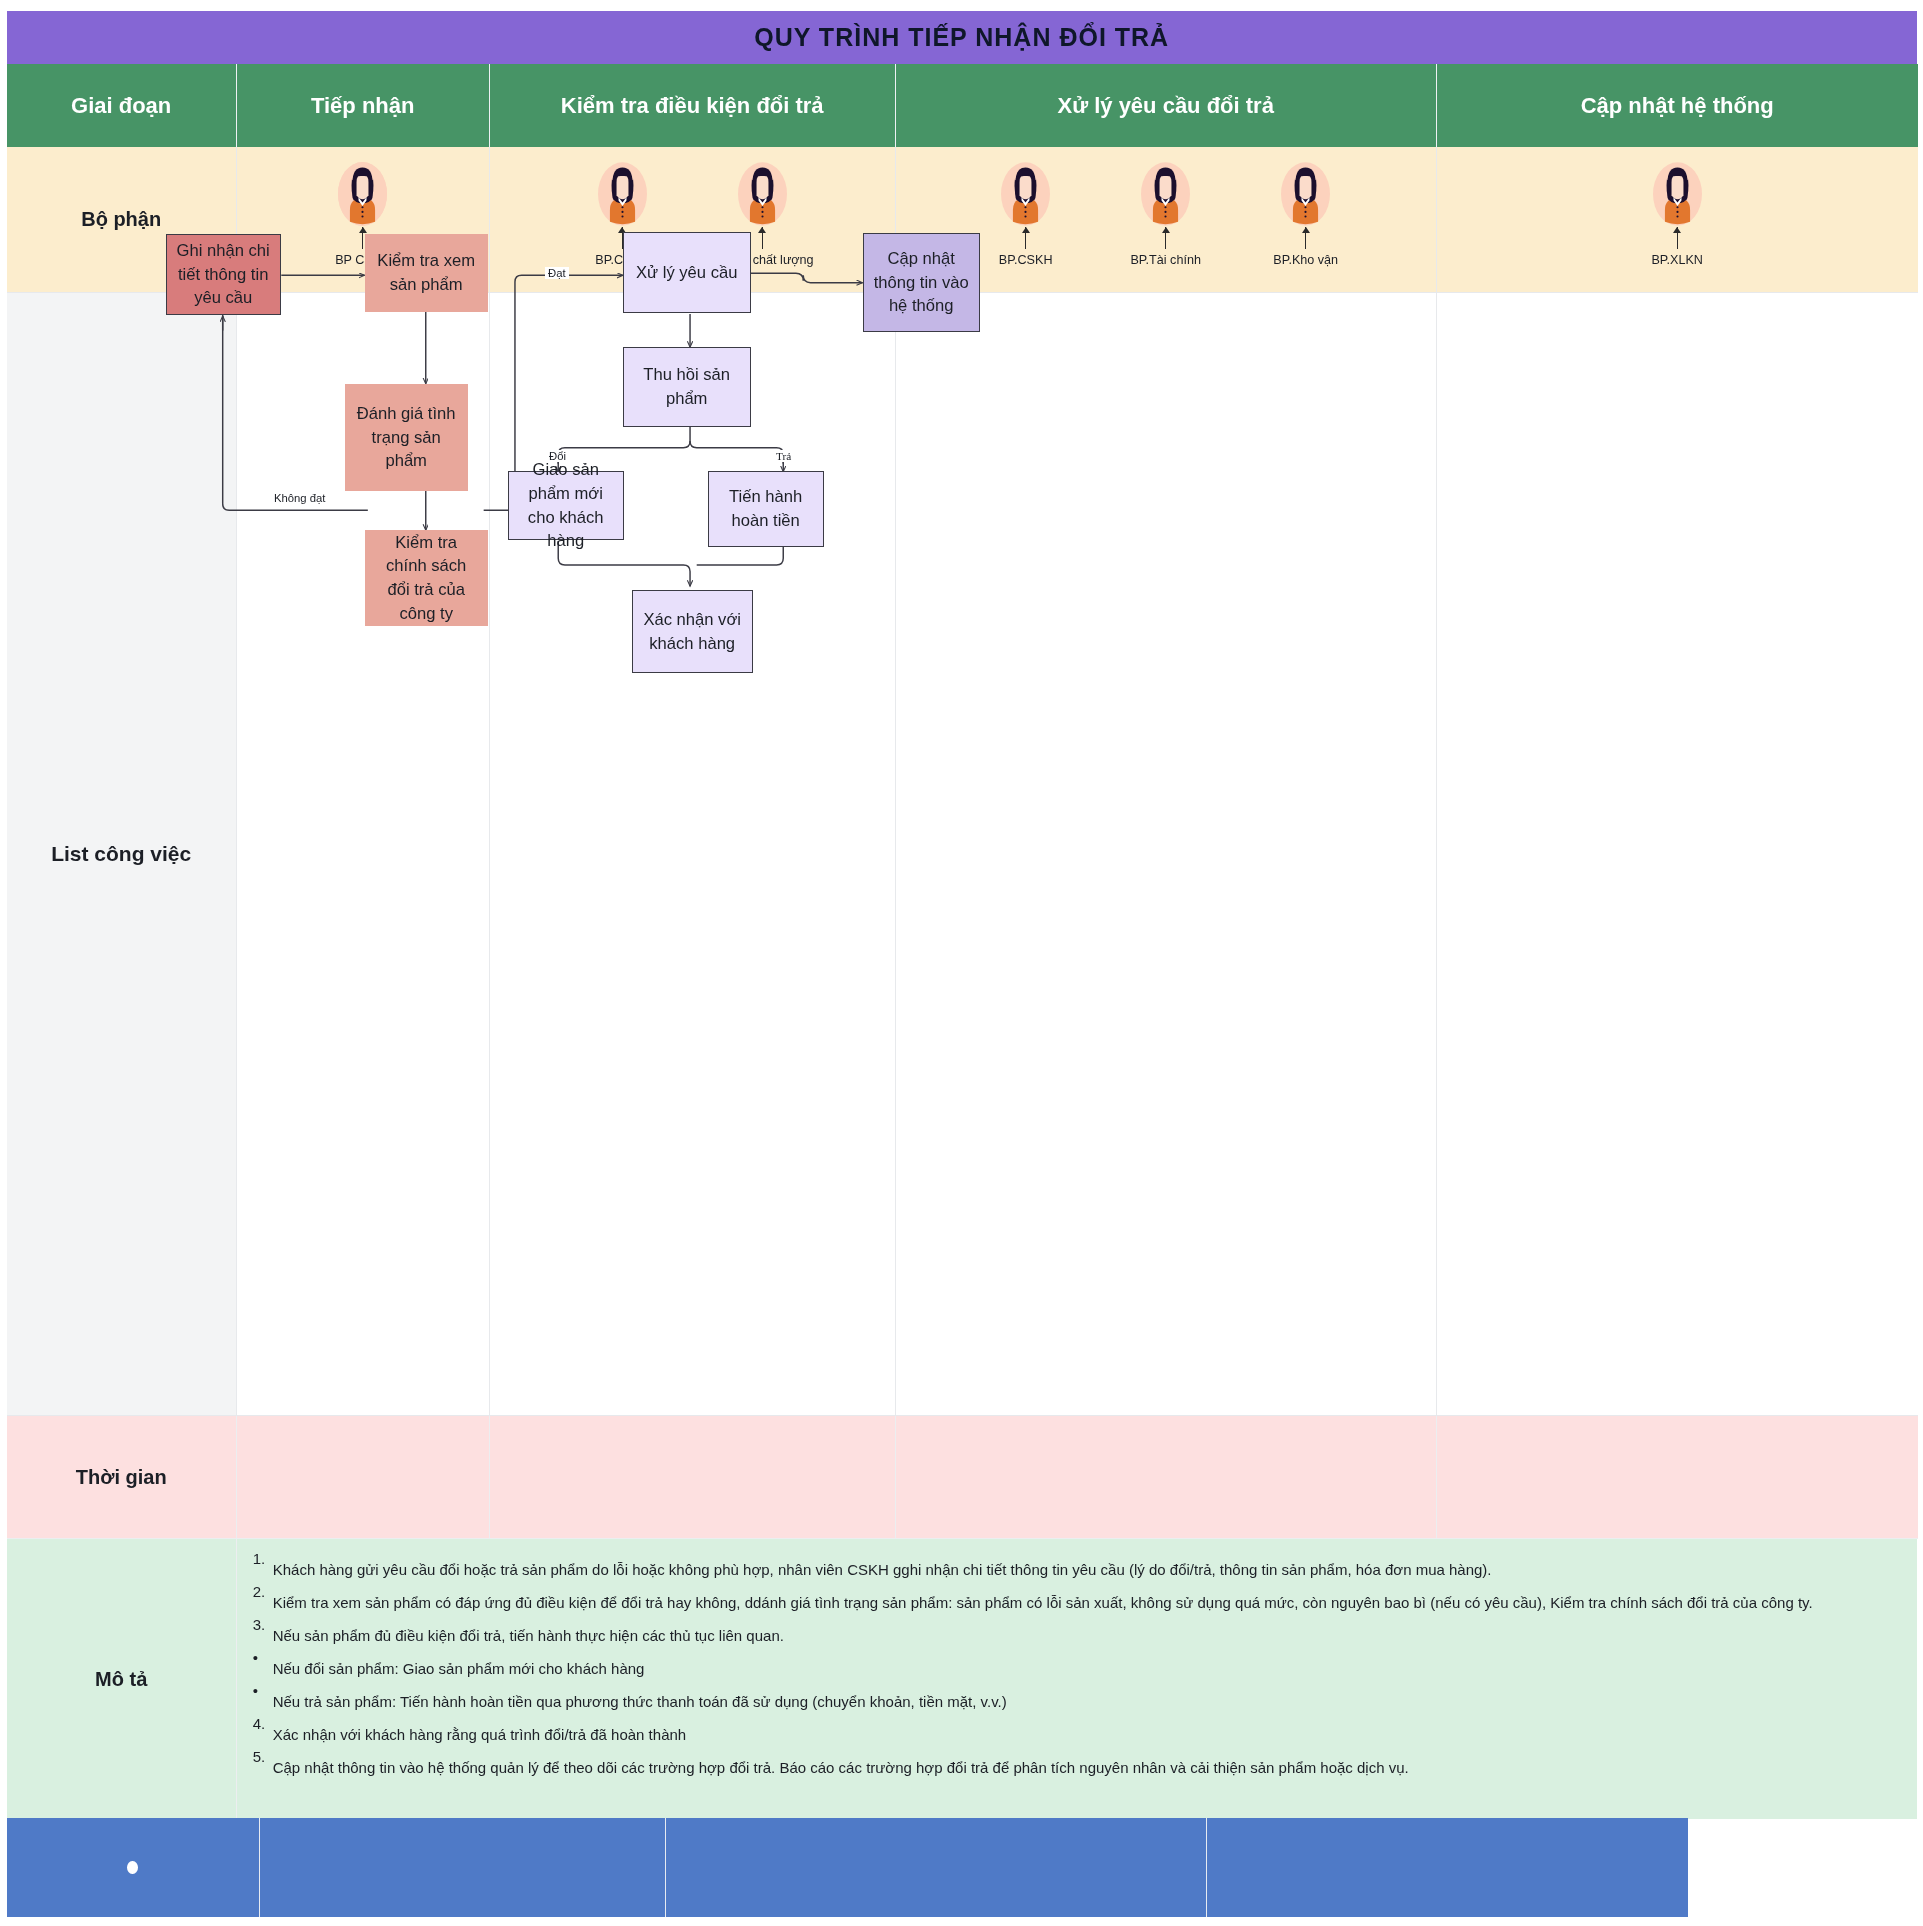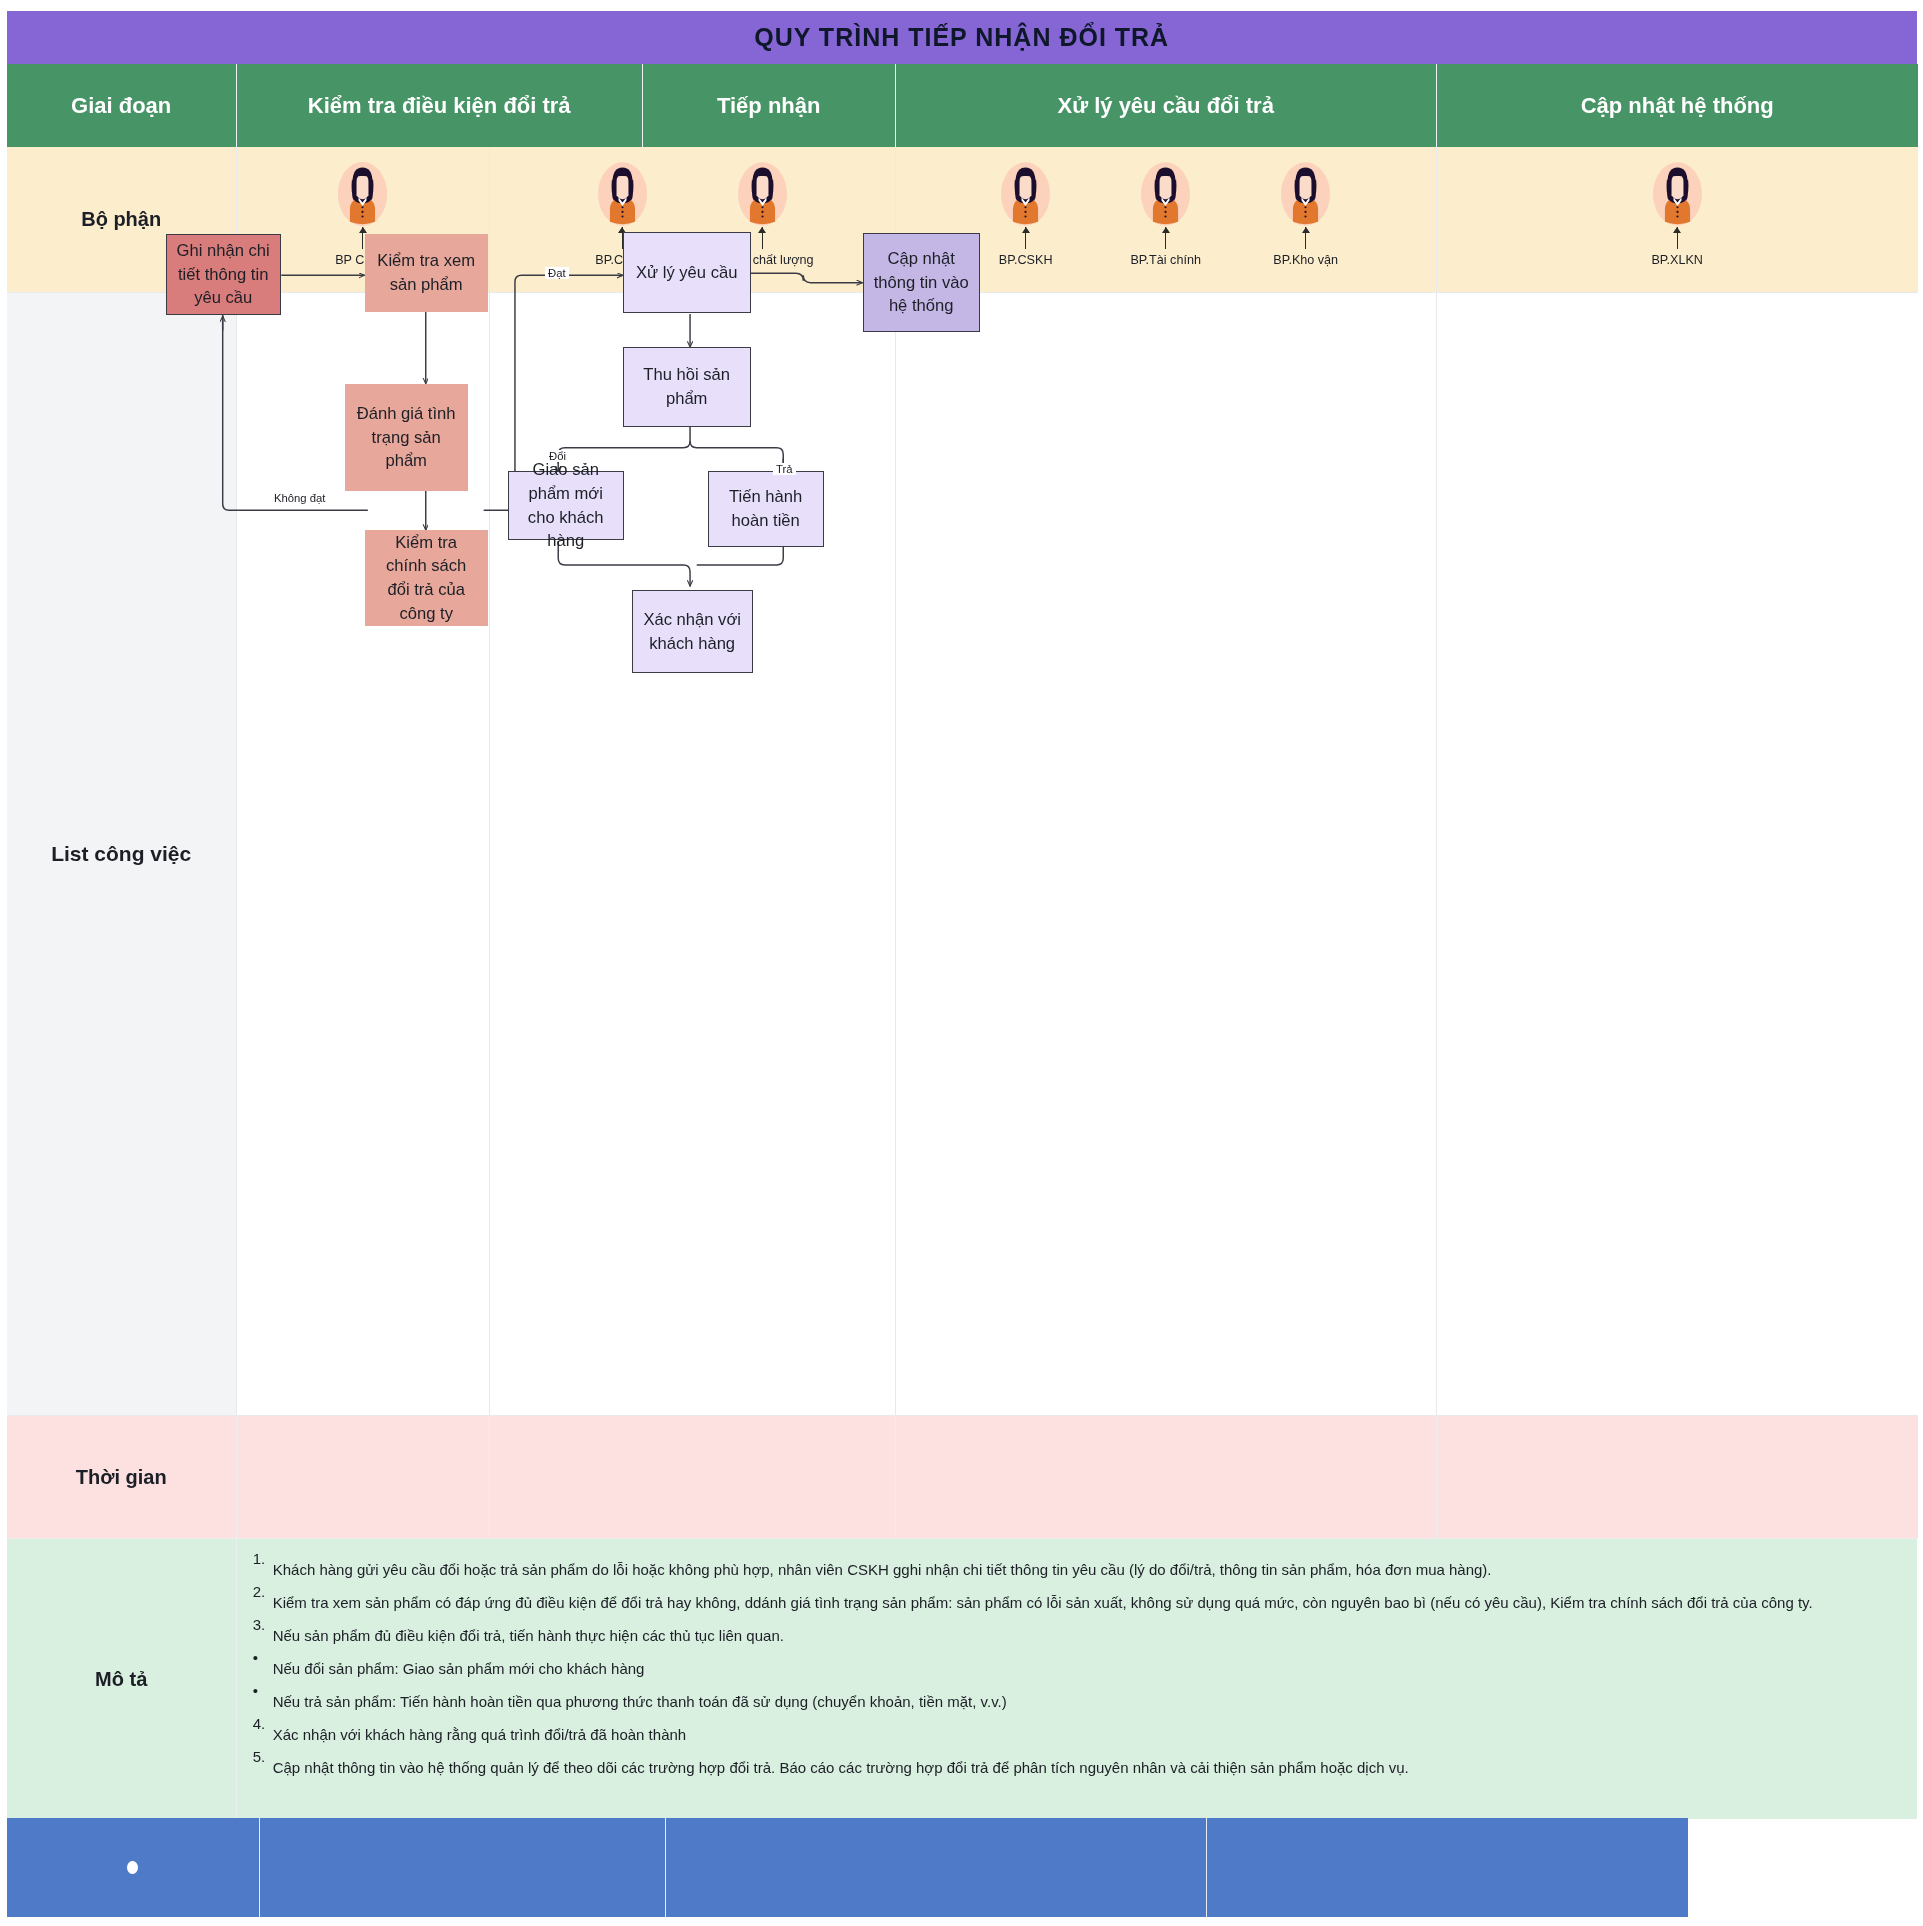--- a/index.html
+++ b/index.html
@@ -159,25 +159,25 @@
   <div class="title-bar">
     <span class="txt">QUY TRÌNH TIẾP NHẬN ĐỔI TRẢ</span>
   </div>
 
   <div class="grid">
 
     <div class="row row-head">
       <div class="cell c0">
         <span class="lbl">Giai đoạn</span>
       </div>
+      <div class="cell c1">
+        <span class="lbl">Tiếp nhận</span>
+      </div>
       <div class="cell c2">
         <span class="lbl">Kiểm tra điều kiện đổi trả</span>
-      </div>
-      <div class="cell c1">
-        <span class="lbl">Tiếp nhận</span>
       </div>
       <div class="cell c3">
         <span class="lbl">Xử lý yêu cầu đổi trả</span>
       </div>
       <div class="cell c4">
         <span class="lbl">Cập nhật hệ thống</span>
       </div>
     </div>
 
     <div class="row row-dept">
@@ -458,18 +458,18 @@
 
       <div class="node n-lav" style="left:701px;top:407px;width:116px;height:76px;">Tiến hành hoàn tiền</div>
 
       <div class="node n-lav" style="left:625px;top:526px;width:121px;height:83px;">Xác nhận với khách hàng</div>
 
       <div class="node n-lav-dark" style="left:856px;top:169px;width:117px;height:99px;">Cập nhật thông tin vào hệ thống</div>
 
       <span class="edge-label" style="left:264px;top:428px;">Không đạt</span>
       <span class="edge-label" style="left:538px;top:203px;">Đạt</span>
       <span class="edge-label" style="left:539px;top:386px;">Đổi</span>
-      <span class="edge-label" style="left:766px;top:399px;">Trả</span>
+      <span class="edge-label" style="left:766px;top:386px;font-family:Liberation Serif, serif;">Trả</span>
     </div>
 
   </div>
 </div>
 
 
 </body></html>

